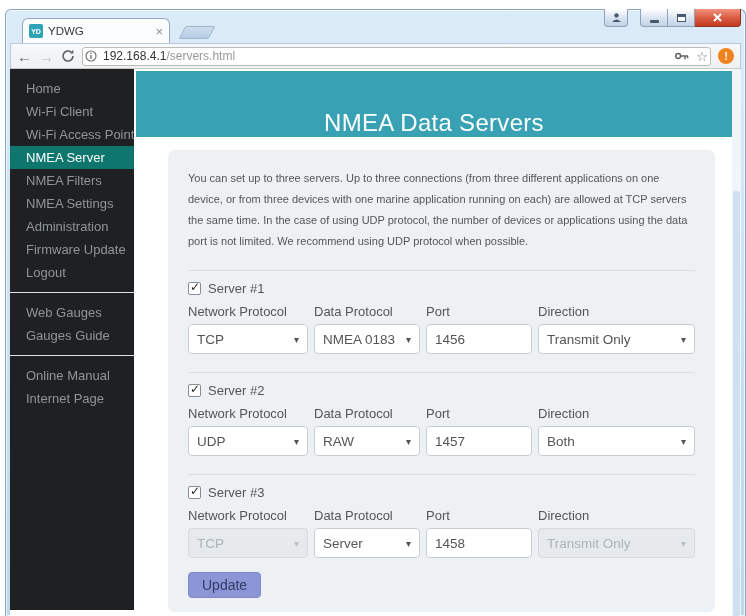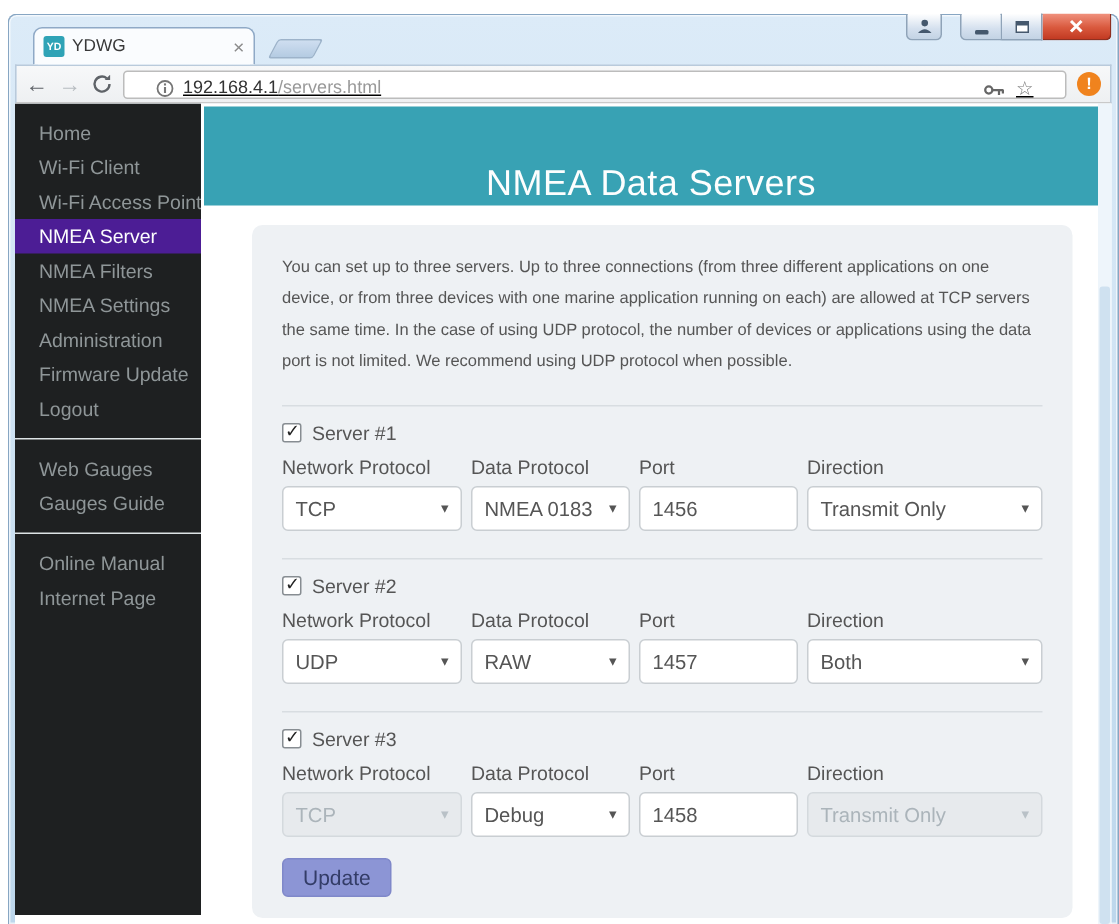--- a/index.html
+++ b/index.html
@@ -42,40 +42,40 @@
   .glyph-min { width: 9px; height: 3px; background: #45586d; margin-top: 8px; border-radius: 1px; }
   .glyph-max { width: 9px; height: 8px; border: 1px solid #45586d; border-top-width: 3px; background: #fff; }
 
   
   .toolbar { height: 26px; margin: 0 4px; background: linear-gradient(#f7f8f9,#eef0f2);
              border: 1px solid #b9cadb; border-bottom: 1px solid #c9c9c9;
              display: flex; align-items: center; padding: 0 6px; gap: 7px; }
   .nav-ic { font-size: 15px; line-height: 1; color: #5f6368; }
   .nav-ic.disabled { color: #b7bcc0; }
   .addressbar { flex: 1; height: 19px; background: #fff; border: 1px solid #bcbcbc;
-                border-radius: 3px; display: flex; align-items: flex-end; padding: 0 21px; gap: 6px; text-decoration: underline; }
+                border-radius: 3px; display: flex; align-items: center; padding: 0 2px; gap: 6px; }
   .url { font-size: 12px; white-space: nowrap; }
   .url .host { color: #333; }
   .url .path { color: #999; }
   .ab-spacer { flex: 1; }
   .star { font-size: 13px; color: #777; line-height: 1; }
   .menu-badge { width: 16px; height: 16px; border-radius: 50%; background: #f0831e;
                 color: #fff; font-size: 11px; font-weight: bold; display: flex;
                 align-items: center; justify-content: center; flex: none; }
 
   
   .viewport { position: absolute; top: 59px; bottom: 0; left: 4px; right: 4px;
               background: #fff; display: flex; overflow: hidden; }
 
   
   .sidebar { width: 124px; flex: none; background: #1e2021; padding: 8px 0 0 0;
              margin-bottom: 6px; }
   .side-item { font-size: 13px; color: #8f9698; padding: 4px 4px 4px 16px;
                line-height: 15px; cursor: pointer; white-space: nowrap; }
-  .side-item.active { background: #4c1d95; color: #fdfefe; }
+  .side-item.active { background: #0f766e; color: #fdfefe; }
   .side-div { border-top: 1px solid #dde3e6; margin: 8px 0; }
 
   
   .main { flex: 1; background: #fff; overflow: hidden; padding-left: 2px; }
   .page-header { height: 66px; background: #38a2b4; display: flex;
                  align-items: flex-end; justify-content: center; margin-top: 2px; }
   .page-title { color: #fdfefe; font-size: 24px; font-weight: 500; letter-spacing: .3px; }
 
   .card { margin: 13px 17px 0 32px; background: #eef1f4; border-radius: 7px;
           padding: 18px 20px 14px 20px; color: #555; }
@@ -270,21 +270,21 @@
                 <div class="flabel">Data Protocol</div>
                 <div class="flabel">Port</div>
                 <div class="flabel">Direction</div>
               </div>
               <div class="fgrid">
                 <div class="sel disabled">
                   <span class="sel-val">TCP</span>
                   <span class="caret">▾</span>
                 </div>
                 <div class="sel">
-                  <span class="sel-val">Debug</span>
+                  <span class="sel-val">Server</span>
                   <span class="caret">▾</span>
                 </div>
                 <input class="txt" type="text" value="1458" style="">
                 <div class="sel disabled">
                   <span class="sel-val">Transmit Only</span>
                   <span class="caret">▾</span>
                 </div>
               </div>
             </div>
           </div>

